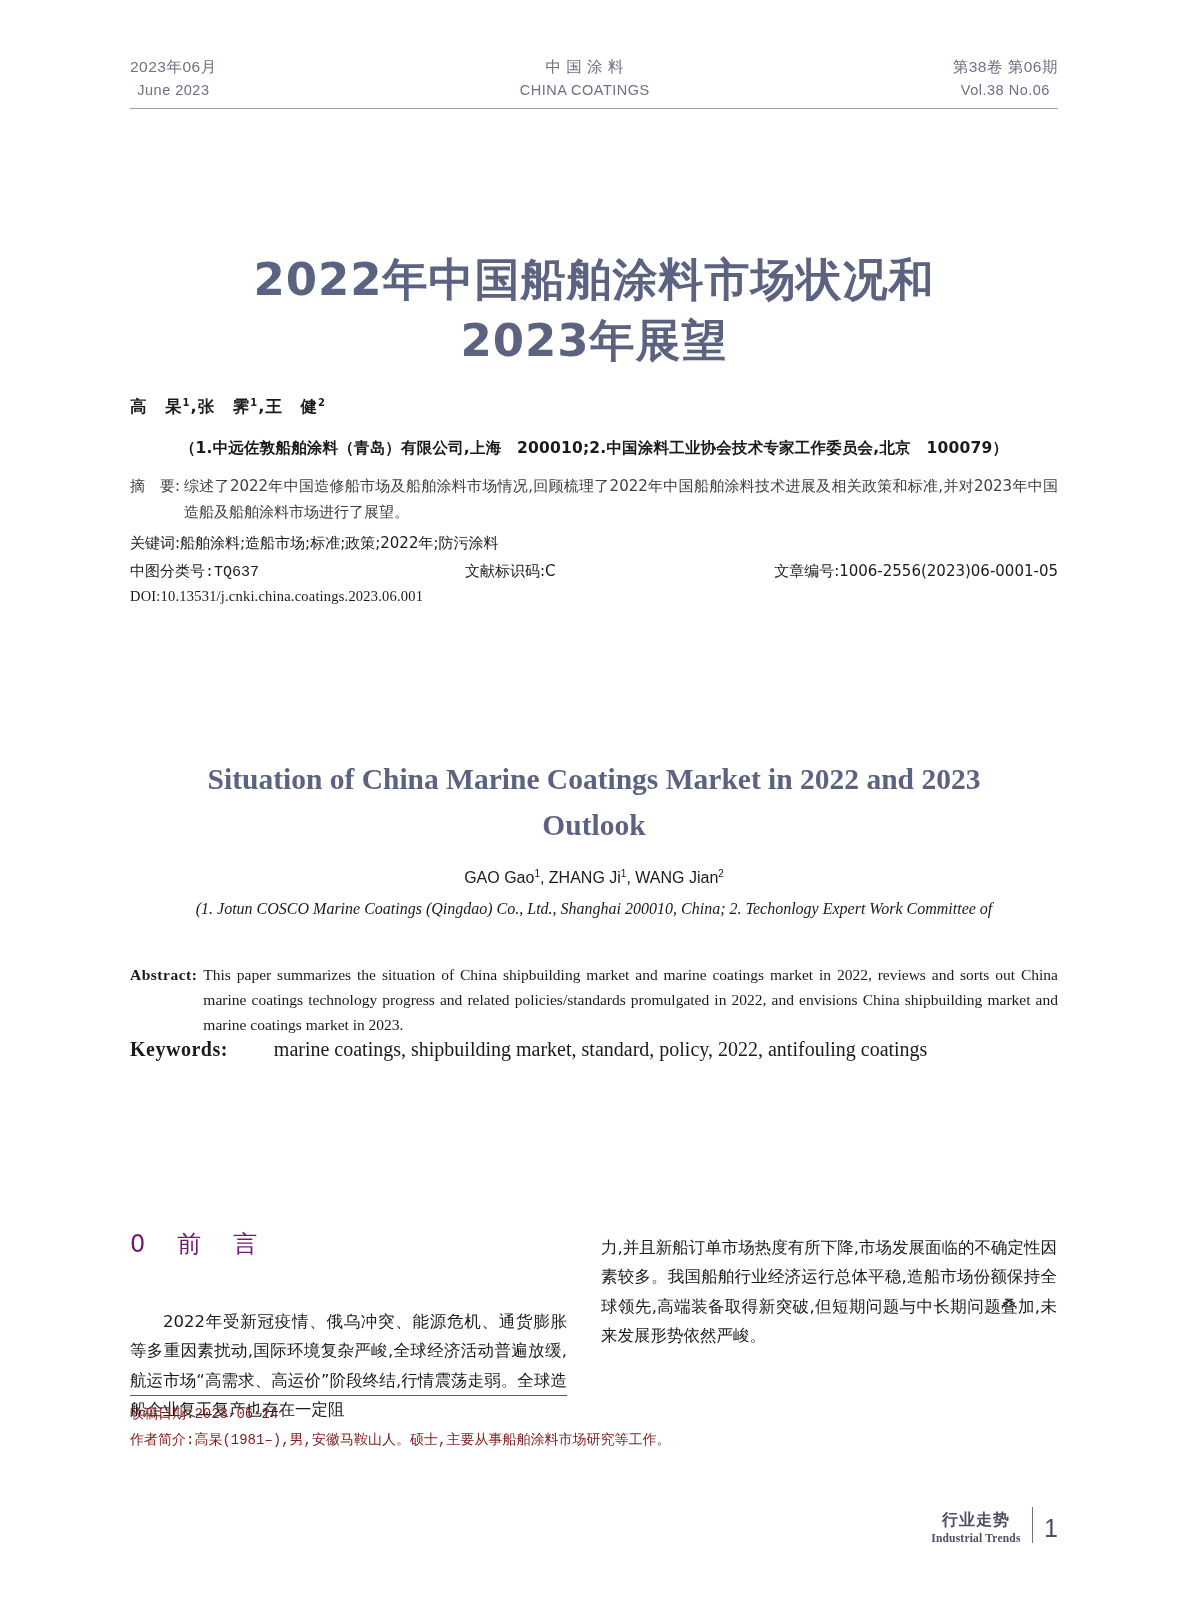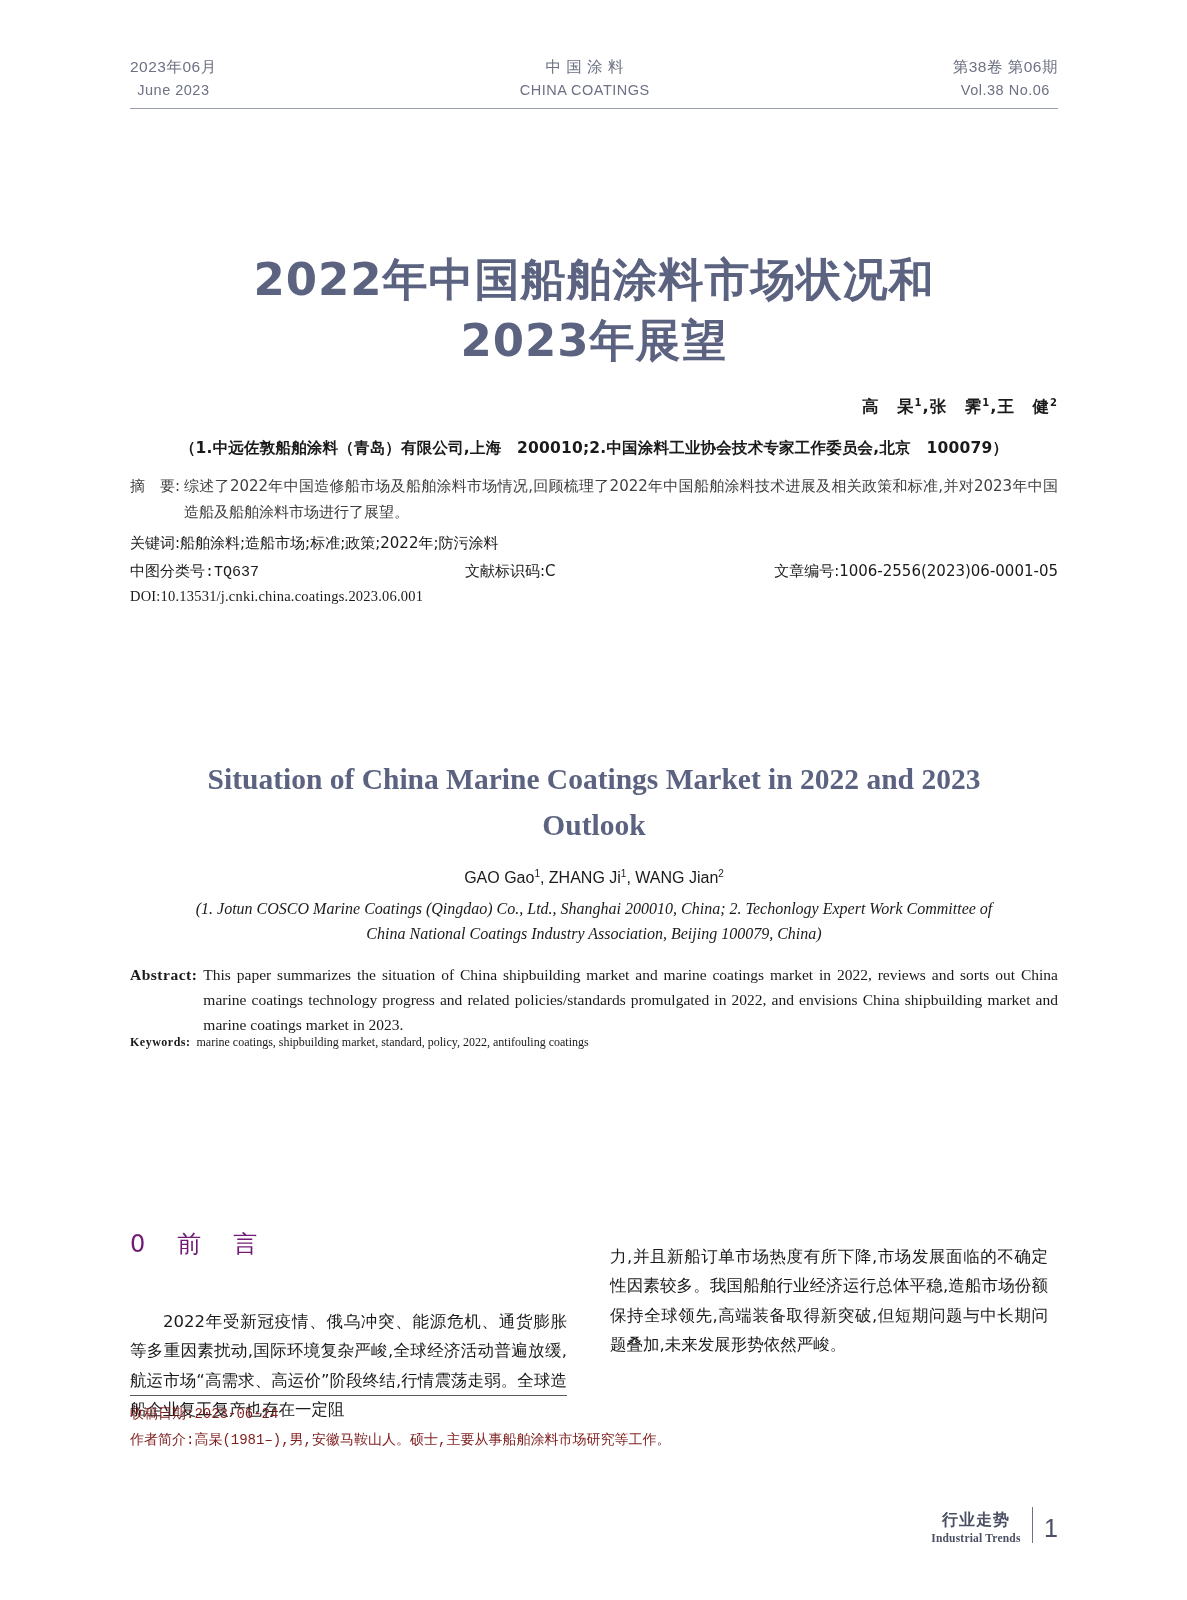--- a/index.html
+++ b/index.html
@@ -63,21 +63,21 @@
     font-weight: bold;
     font-size: 45px;
     line-height: 1.35;
     letter-spacing: 1px;
   }
   .cn-authors {
     position: absolute;
     left: 130px;
     top: 396px;
     width: 928px;
-    text-align: right;
+    text-align: left;
     font-family: "DejaVu Sans", "Liberation Sans", sans-serif;
     font-weight: bold;
     font-size: 16.5px;
     letter-spacing: 1px;
     color: #1a1a1a;
   }
   .cn-authors sup { font-size: 10px; font-weight: bold; }
   .cn-affil {
     position: absolute;
     left: 130px;
@@ -199,23 +199,24 @@
     flex: 1 1 auto;
     text-align: justify;
     text-indent: 0;
   }
   .en-keywords {
     position: absolute;
     left: 130px;
     top: 1033px;
     width: 928px;
     font-family: "Liberation Serif", serif;
-    font-size: 12px;
+    font-size: 20px;
     line-height: 1.6;
     display: flex;
+    gap: 40px;
   }
   .en-keywords .lbl {
     flex: 0 0 auto;
     font-weight: bold;
     letter-spacing: 0.5px;
     padding-right: 6px;
     white-space: nowrap;
   }
 
   
@@ -357,38 +358,37 @@
   </div>
   <div class="doi">DOI:10.13531/j.cnki.china.coatings.2023.06.001</div>
 
   <div class="en-title">
     <div>Situation of China Marine Coatings Market in 2022 and 2023</div>
     <div>Outlook</div>
   </div>
   <div class="en-authors">GAO Gao<sup>1</sup>, ZHANG Ji<sup>1</sup>, WANG Jian<sup>2</sup></div>
   <div class="en-affil">
     <div>(1. Jotun COSCO Marine Coatings (Qingdao) Co., Ltd., Shanghai 200010, China; 2. Techonlogy Expert Work Committee of</div>
-    <div>China National Coatings Industry Association, Beijing 100079, China)</div>
   </div>
 
   <div class="en-abstract">
     <div class="lbl">Abstract:</div>
     <div class="body">This paper summarizes the situation of China shipbuilding market and marine coatings market in 2022, reviews and sorts out China marine coatings technology progress and related policies/standards promulgated in 2022, and envisions China shipbuilding market and marine coatings market in 2023.</div>
   </div>
   <div class="en-keywords">
     <div class="lbl">Keywords:</div>
     <div class="body">marine coatings, shipbuilding market, standard, policy, 2022, antifouling coatings</div>
   </div>
 
   <div class="section-head">0　前　言</div>
   <div class="col-left">
     <p class="indent" style="margin:0">2022年受新冠疫情、俄乌冲突、能源危机、通货膨胀等多重因素扰动,国际环境复杂严峻,全球经济活动普遍放缓,航运市场“高需求、高运价”阶段终结,行情震荡走弱。全球造船企业复工复产也存在一定阻</p>
   </div>
   <div class="col-right">
-    <p style="margin:10px">力,并且新船订单市场热度有所下降,市场发展面临的不确定性因素较多。我国船舶行业经济运行总体平稳,造船市场份额保持全球领先,高端装备取得新突破,但短期问题与中长期问题叠加,未来发展形势依然严峻。</p>
+    <p style="margin:1px">力,并且新船订单市场热度有所下降,市场发展面临的不确定性因素较多。我国船舶行业经济运行总体平稳,造船市场份额保持全球领先,高端装备取得新突破,但短期问题与中长期问题叠加,未来发展形势依然严峻。</p>
   </div>
 
   <div class="foot-rule"></div>
   <div class="footnotes">
     <div>收稿日期:2023-06-24</div>
     <div>作者简介:高杲(1981–),男,安徽马鞍山人。硕士,主要从事船舶涂料市场研究等工作。</div>
   </div>
 
   <div class="footer">
     <div class="labels">

